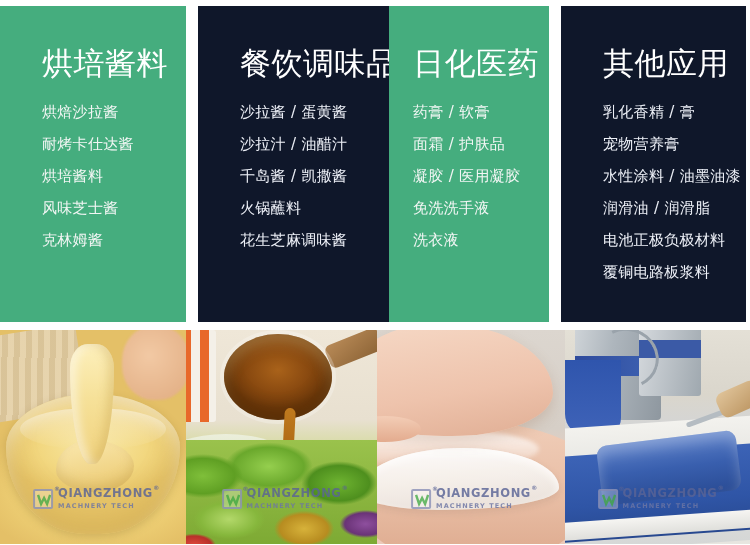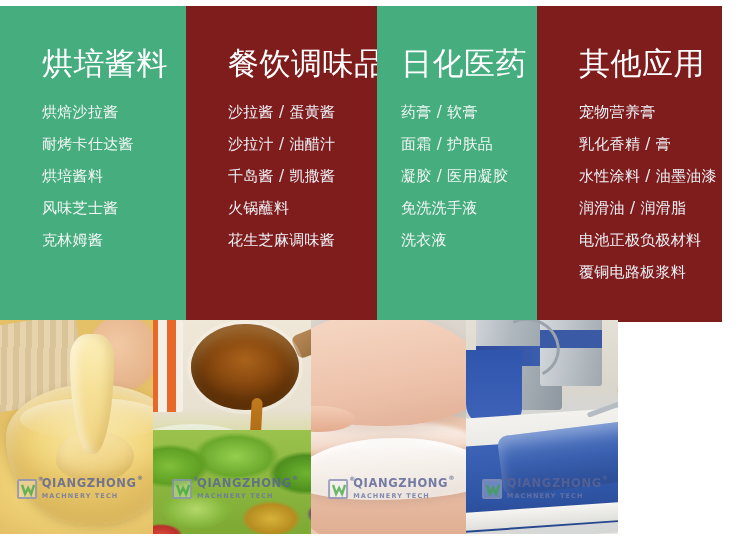--- a/index.html
+++ b/index.html
@@ -18,21 +18,21 @@
   }
   .card {
     position:relative; height:316px; overflow:hidden;
     padding:42px 0 0 42px;
   }
   .card.w1 { width:186px; }
   .card.w2 { width:191px; }
   .card.w3 { width:160px;padding-left:24px; }
   .card.w4 { width:185px; }
   .card.green { background:#45ad7e; }
-  .card.blue  { background:#7f1d1d; }
+  .card.blue  { background:#0f172a;margin-left:12px; }
 
   .card-title {
     color:#ffffff;
     font-size:31px;
     font-weight:normal;
     letter-spacing:0.5px;
     line-height:30px;
     white-space:nowrap;
   }
   .card-list {
@@ -43,21 +43,21 @@
     color:#f2f6f4;
     font-size:15px;
     line-height:32px;
     white-space:nowrap;
     letter-spacing:0.3px;
   }
   .card.blue .card-list li { color:#eef1f8; }
 
   
   .photos {
-    position:absolute; left:0; top:320px; width:618px; height:214px;
+    position:absolute; left:0; top:330px; width:750px; height:214px;
     display:flex;
   }
   .photo { position:relative; height:214px; overflow:hidden; }
   .photo.w1 { width:186px; }
   .photo.w2 { width:191px; }
   .photo.w3 { width:188px; }
   .photo.w4 { width:185px; }
 
   
   .p1 { background:
@@ -315,22 +315,22 @@
         <li>面霜 / 护肤品</li>
         <li>凝胶 / 医用凝胶</li>
         <li>免洗洗手液</li>
         <li>洗衣液</li>
       </ul>
     </div>
 
     <div class="card blue w4">
       <div class="card-title">其他应用</div>
       <ul class="card-list">
+        <li>乳化香精 / 膏</li>
         <li>宠物营养膏</li>
-        <li>乳化香精 / 膏</li>
         <li>水性涂料 / 油墨油漆</li>
         <li>润滑油 / 润滑脂</li>
         <li>电池正极负极材料</li>
         <li>覆铜电路板浆料</li>
       </ul>
     </div>
 
   </div>
 
   <div class="photos">

